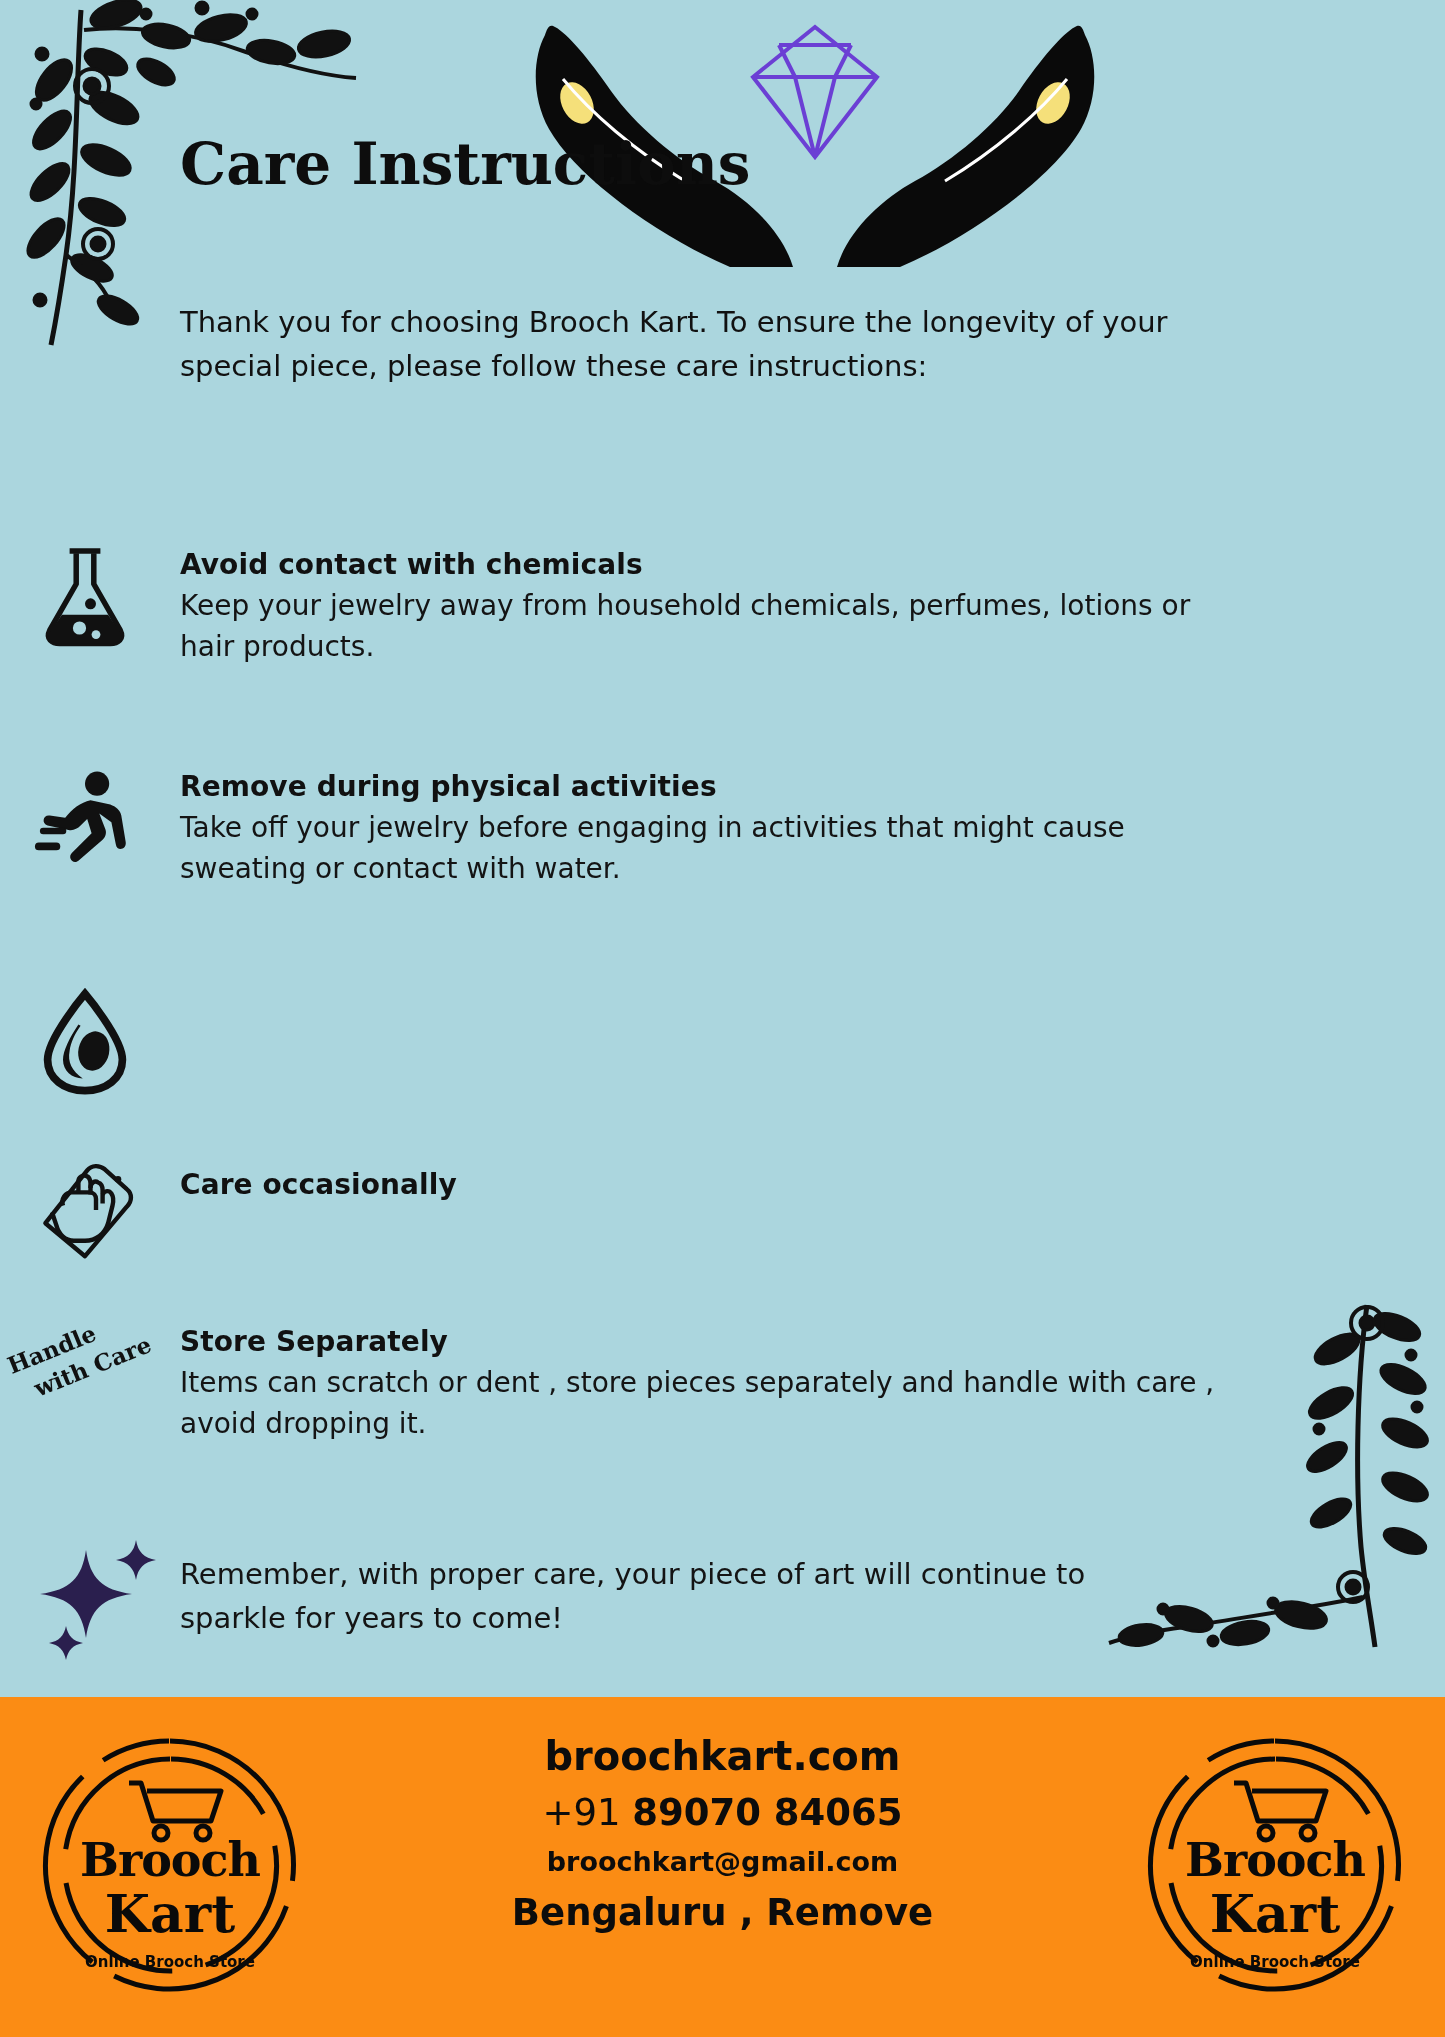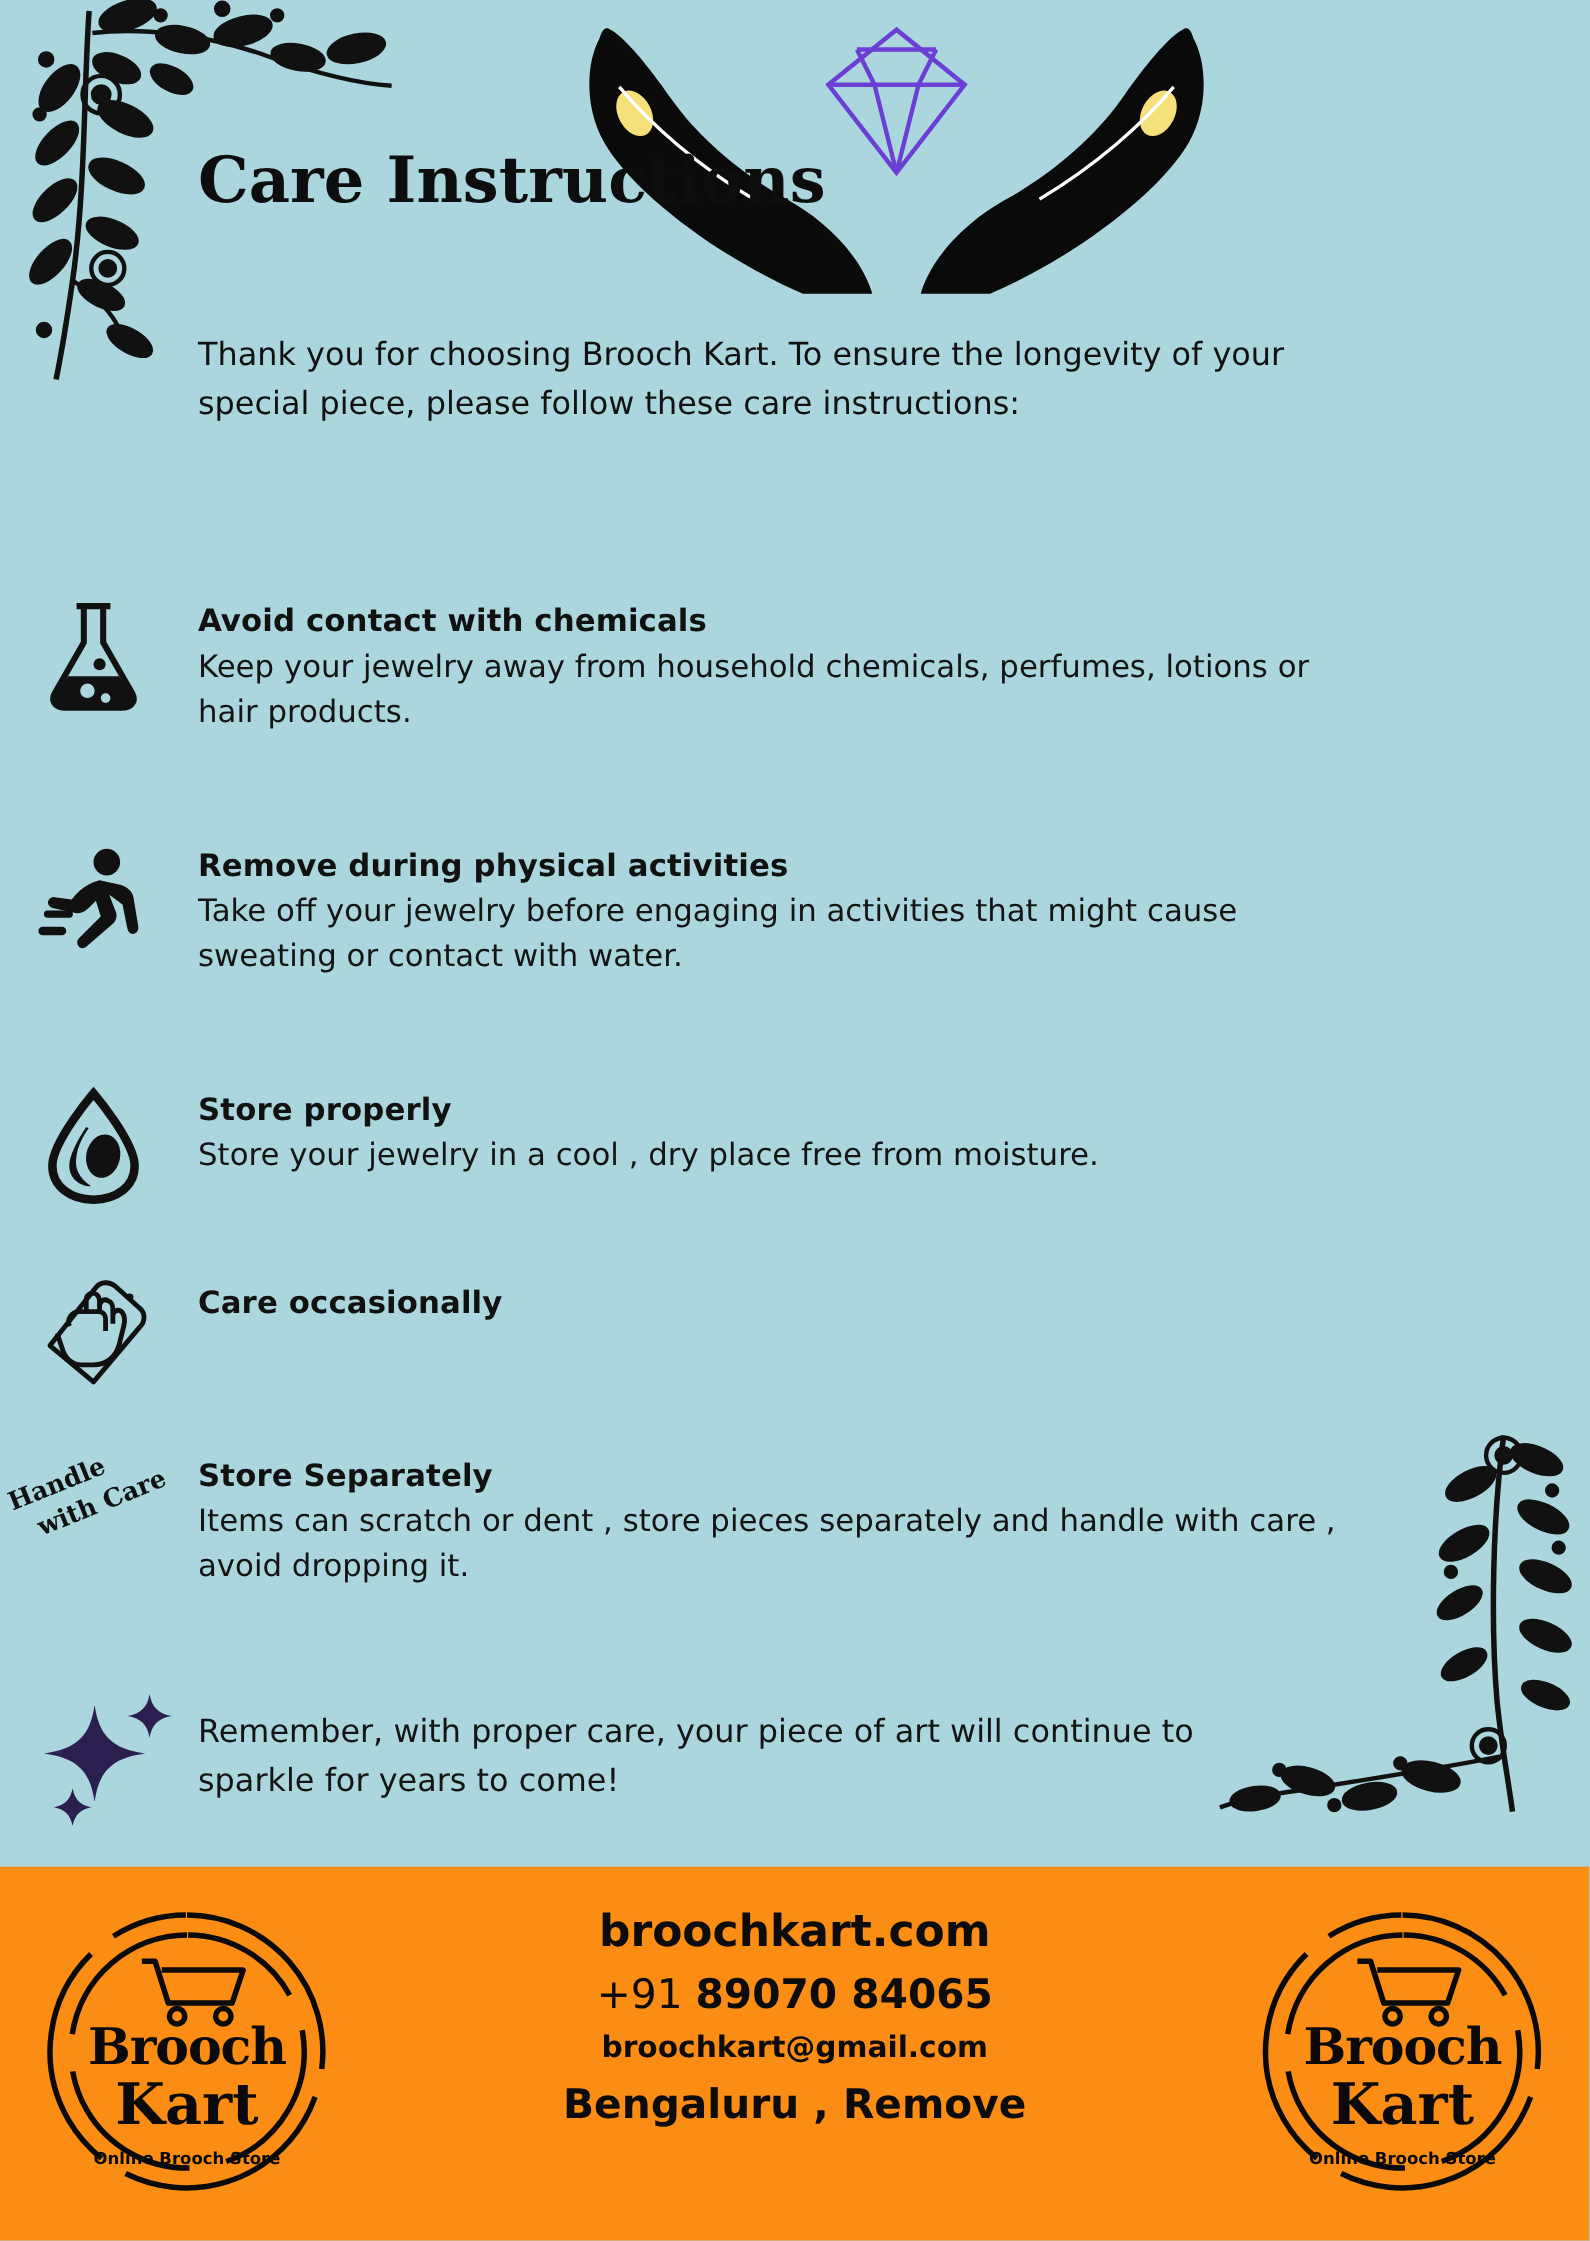--- a/index.html
+++ b/index.html
@@ -285,24 +285,20 @@
   <div class="section" style="top:770px">
     <div class="sec-head">Remove during physical activities</div>
     <div class="sec-body">Take off your jewelry before engaging in activities that might cause sweating or contact with water.</div>
   </div>
 
   <svg class="sec-icon" style="top:985px" viewBox="0 0 100 100">
     <path d="M50 8 C50 8 16 48 16 68 C16 85 31 96 50 96 C69 96 84 85 84 68 C84 48 50 8 50 8 Z" fill="none" stroke="#111" stroke-width="7"></path>
     <path d="M44 36 C36 48 30 60 30 68 C30 78 38 85 48 85 C38 78 34 70 36 60 C37 52 41 44 46 37 Z" fill="#111"></path>
     <ellipse cx="58" cy="60" rx="14" ry="18" fill="#111" transform="rotate(12 58 60)"></ellipse>
   </svg>
-  <div class="section" style="top:992px">
-    <div class="sec-head">Store properly</div>
-    <div class="sec-body">Store your jewelry in a cool , dry place free from moisture.</div>
-  </div>
 
   <svg class="sec-icon" style="top:1155px" viewBox="0 0 100 100">
     <g fill="none" stroke="#111" stroke-width="4" stroke-linejoin="round">
       <path d="M14 62 L52 14 C56 9 63 9 68 13 L88 31 C93 35 93 42 88 47 L50 92 L14 62 Z"></path>
       <path d="M30 46 C28 40 32 34 38 34 L54 34 C58 34 60 37 60 40 L60 50"></path>
       <path d="M44 34 L44 24 C44 20 48 18 51 19 C54 20 55 23 55 26 L55 36"></path>
       <path d="M55 30 C55 25 59 23 62 25 C65 26 66 29 66 32 L66 44"></path>
       <path d="M66 36 C68 32 72 32 74 35 C76 38 76 42 75 46 L71 62 C68 72 60 78 50 78 L40 78 C32 78 26 72 24 64 L20 52"></path>
     </g>
     <circle cx="80" cy="22" r="3" fill="#111"></circle>

